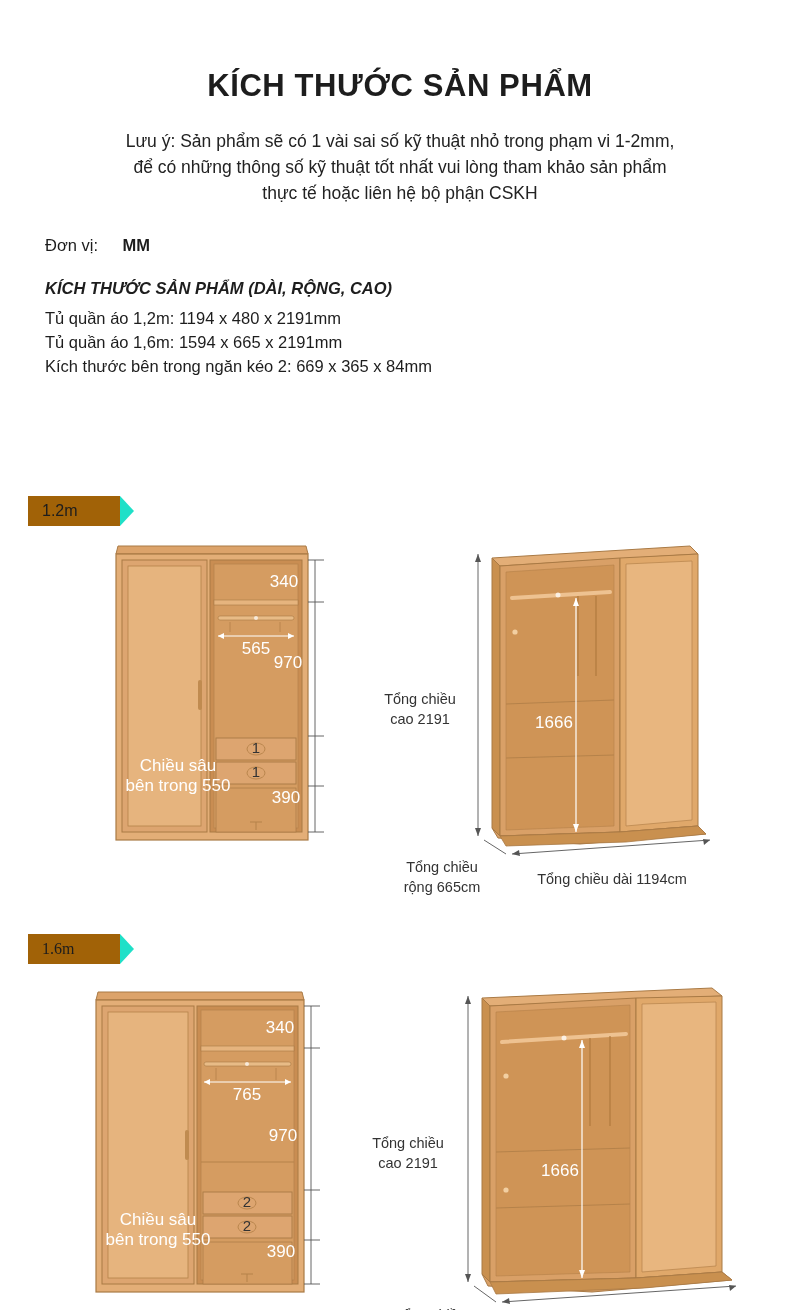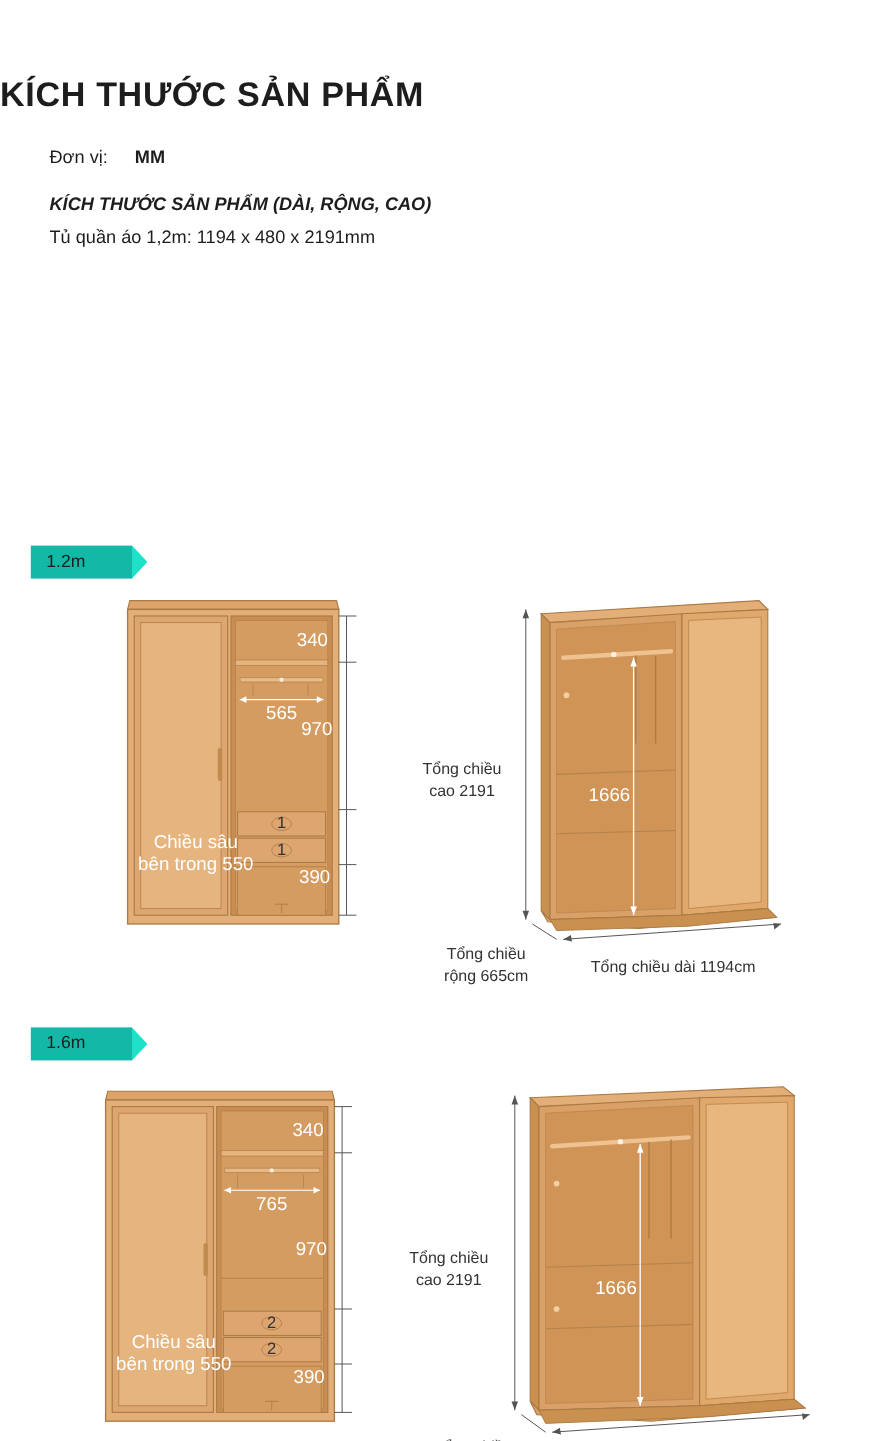--- a/index.html
+++ b/index.html
@@ -7,21 +7,21 @@
     margin: 0; padding: 0;
     width: 800px; height: 1310px;
     background: #ffffff;
     font-family: "Liberation Sans", sans-serif;
     color: #1d1d1d;
     overflow: hidden;
   }
   .page { position: relative; width: 800px; height: 1310px; }
 
   .title {
-    text-align: left;
+    text-align: center;
     font-size: 31px;
     font-weight: bold;
     letter-spacing: 0.6px;
     margin: 68px 0 0 0;
   }
   .note {
     text-align: center;
     font-size: 17.5px;
     line-height: 26px;
     margin: 24px 60px 0 60px;
@@ -41,21 +41,21 @@
   .spec-list {
     margin: 8px 0 0 45px;
     font-size: 16.5px;
     line-height: 24px;
   }
 
   
   .tag {
     position: absolute;
     width: 92px; height: 30px;
-    background: #14b8a6;
+    background: #a16207;
     display: flex; align-items: center;
     padding-left: 14px;
     font-size: 16px;
     color: #1d1d1d;
   }
   .tag::after {
     content: "";
     position: absolute;
     right: -14px; top: 0;
     border-left: 14px solid #1fe0c8;
@@ -83,29 +83,36 @@
     font-size: 14.5px;
   }
 </style>
 </head>
 <body>
 
 <div class="page">
 
   <h1 class="title">KÍCH THƯỚC SẢN PHẨM</h1>
 
+  <div class="note">
+    <div>Lưu ý: Sản phẩm sẽ có 1 vài sai số kỹ thuật nhỏ trong phạm vi 1-2mm,</div>
+    <div>để có những thông số kỹ thuật tốt nhất vui lòng tham khảo sản phẩm</div>
+    <div>thực tế hoặc liên hệ bộ phận CSKH</div>
+  </div>
 
   <div class="unit">
     <span>Đơn vị:</span>
     <b>MM</b>
   </div>
 
   <div class="spec-head">KÍCH THƯỚC SẢN PHẨM (DÀI, RỘNG, CAO)</div>
   <div class="spec-list">
     <div>Tủ quần áo 1,2m: 1194 x 480 x 2191mm</div>
+    <div>Tủ quần áo 1,6m: 1594 x 665 x 2191mm</div>
+    <div>Kích thước bên trong ngăn kéo 2: 669 x 365 x 84mm</div>
   </div>
 
   <div class="tag" style="left:28px; top:428px;">
     <span>1.2m</span>
   </div>
 
   <div class="diagram" style="left:110px; top:472px;">
     <svg width="230" height="320" viewBox="0 0 230 320">
 
       <polygon points="6,14 8,6 196,6 198,14" fill="#dca36a" stroke="#a97a45" stroke-width="1"></polygon>
@@ -201,21 +208,21 @@
       <text class="label-dark" x="62" y="336" text-anchor="middle">Tổng chiều</text>
       <text class="label-dark" x="62" y="356" text-anchor="middle">rộng 665cm</text>
 
       <line x1="132" y1="318" x2="330" y2="304" stroke="#555" stroke-width="0.9"></line>
       <polygon points="132,318 139,314 140,320" fill="#555"></polygon>
       <polygon points="330,304 323,303 324,309" fill="#555"></polygon>
       <text class="label-dark" x="232" y="348" text-anchor="middle">Tổng chiều dài 1194cm</text>
     </svg>
   </div>
 
-  <div class="tag" style="left:28px; top:866px;">
+  <div class="tag" style="left:28px; top:866px;font-family:Liberation Serif, serif;">
     <span>1.6m</span>
   </div>
 
   <div class="diagram" style="left:90px; top:916px;">
     <svg width="250" height="330" viewBox="0 0 250 330">
       <polygon points="6,16 8,8 212,8 214,16" fill="#dca36a" stroke="#a97a45" stroke-width="1"></polygon>
       <rect x="6" y="16" width="208" height="292" fill="#e3ae77" stroke="#a97a45" stroke-width="1.2"></rect>
 
       <rect x="12" y="22" width="92" height="278" fill="#dda570" stroke="#a97a45" stroke-width="1"></rect>
       <rect x="18" y="28" width="80" height="266" fill="#e6b47e" stroke="#b5824a" stroke-width="0.8"></rect>

